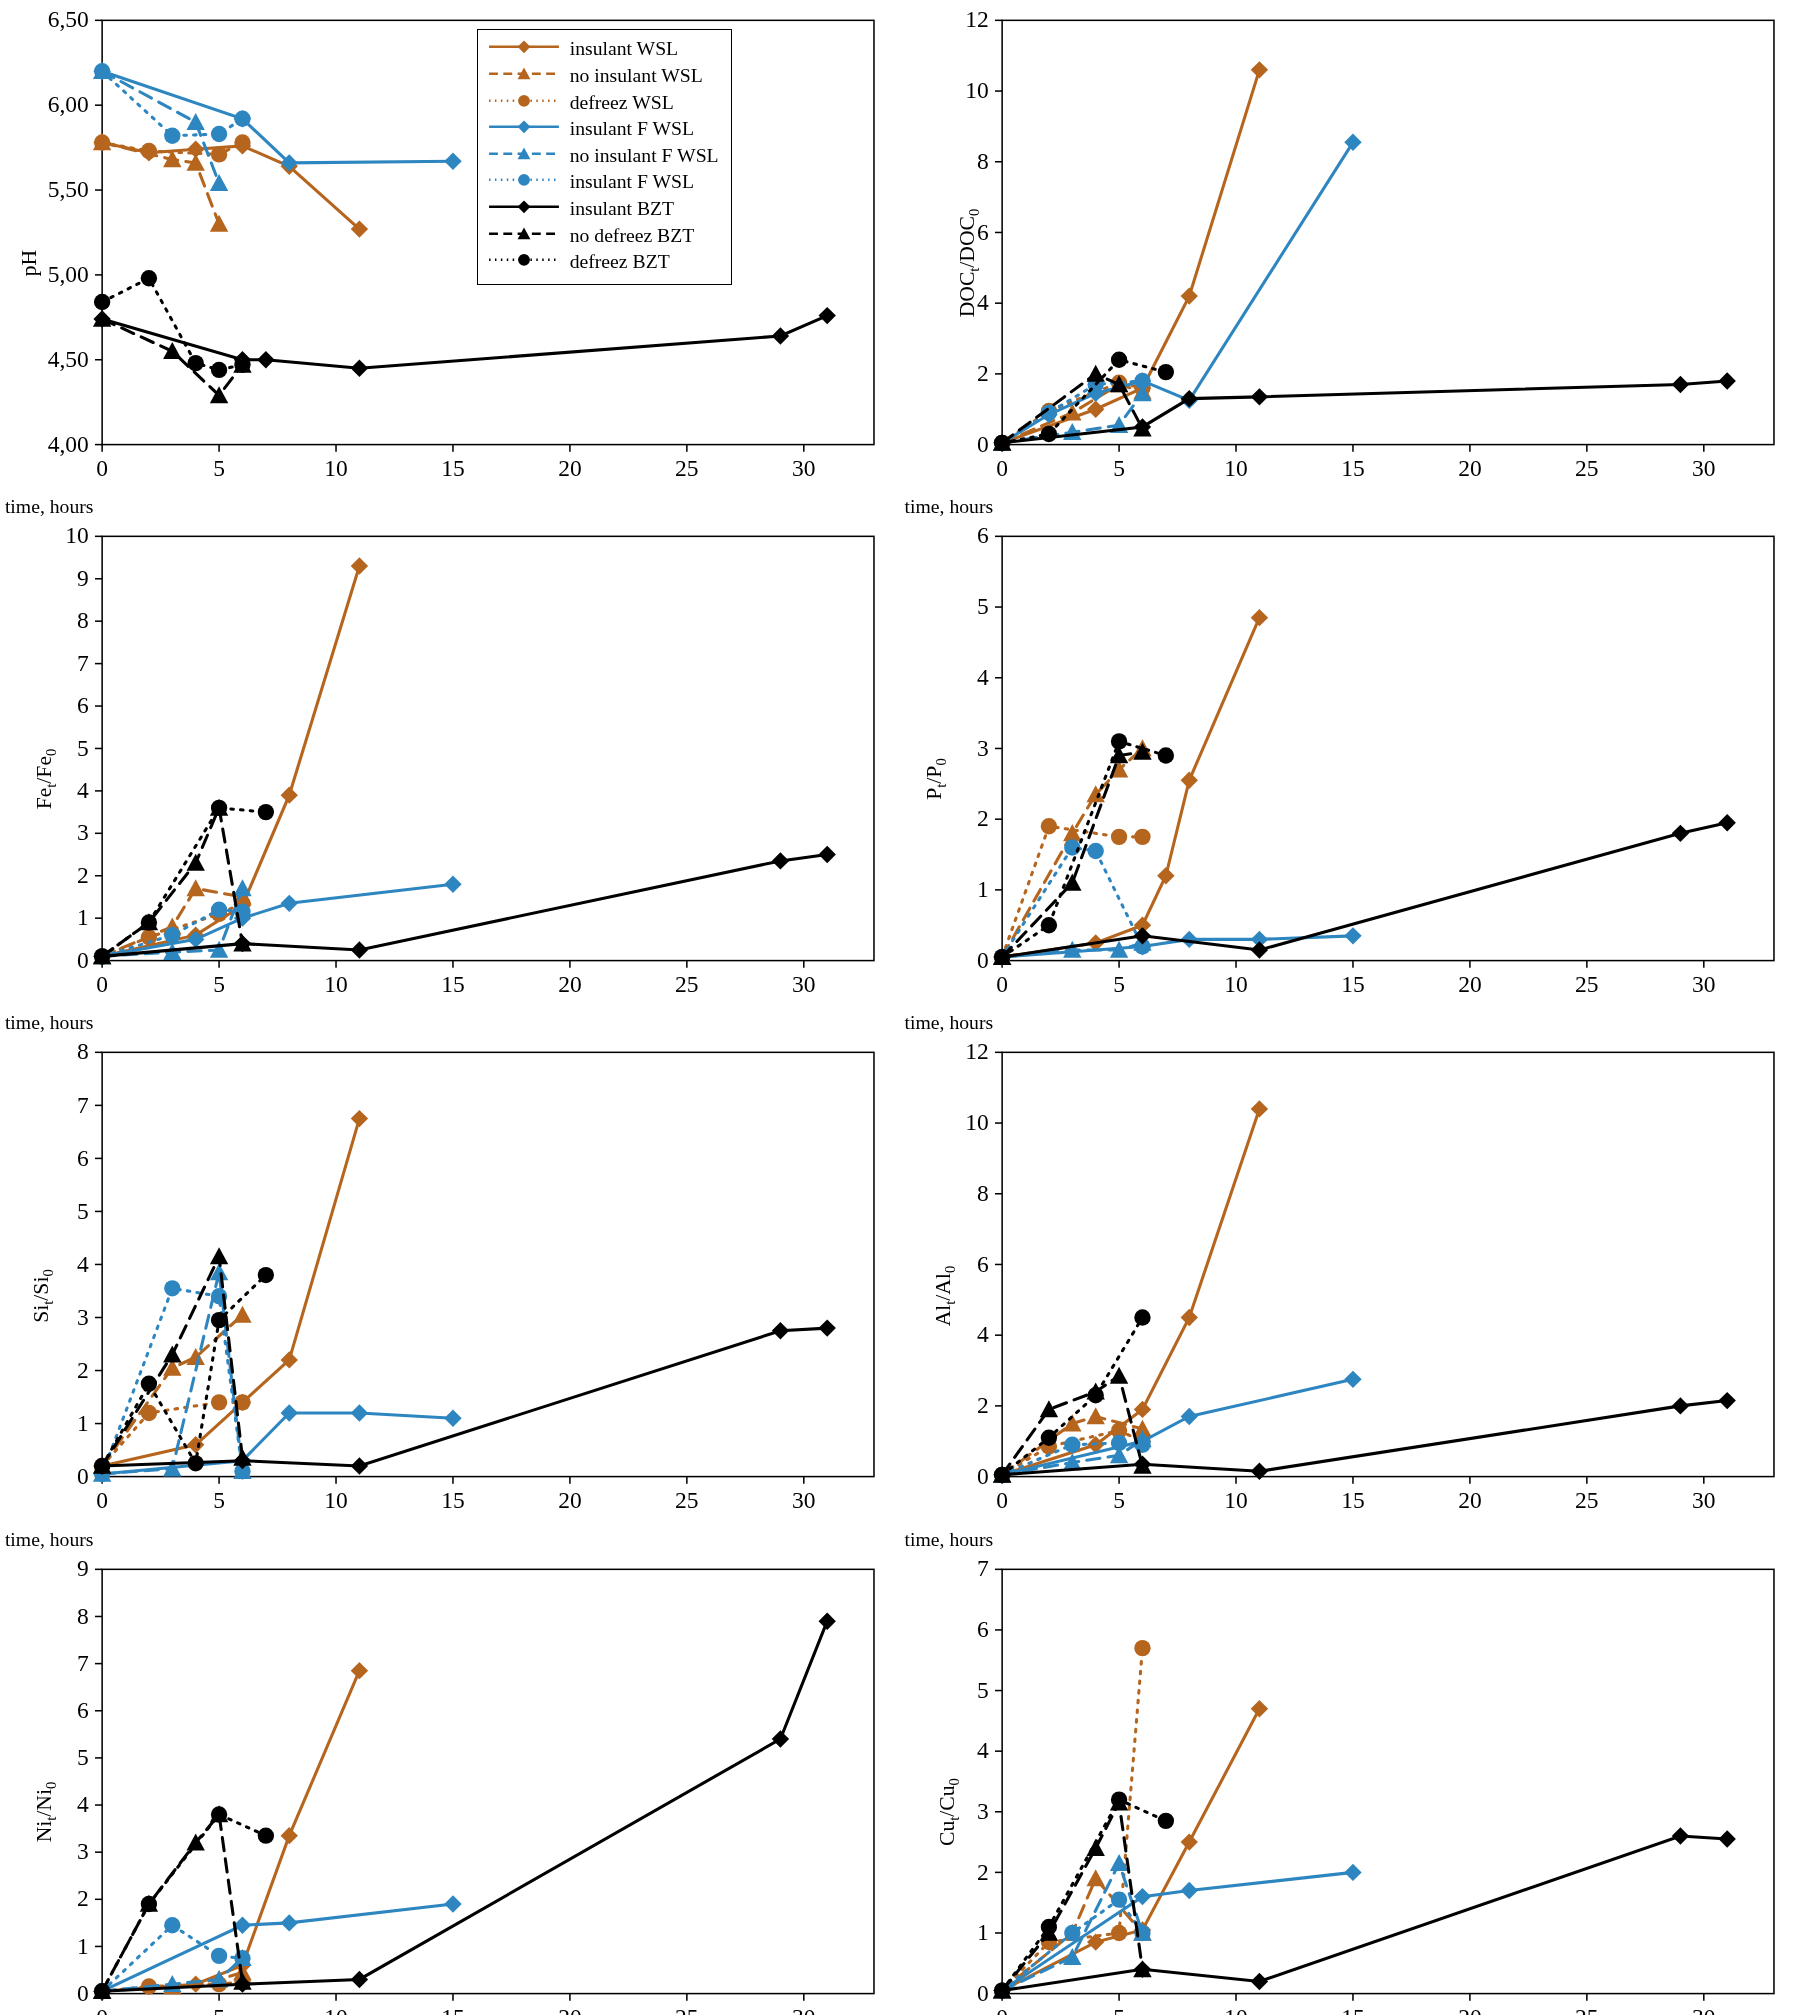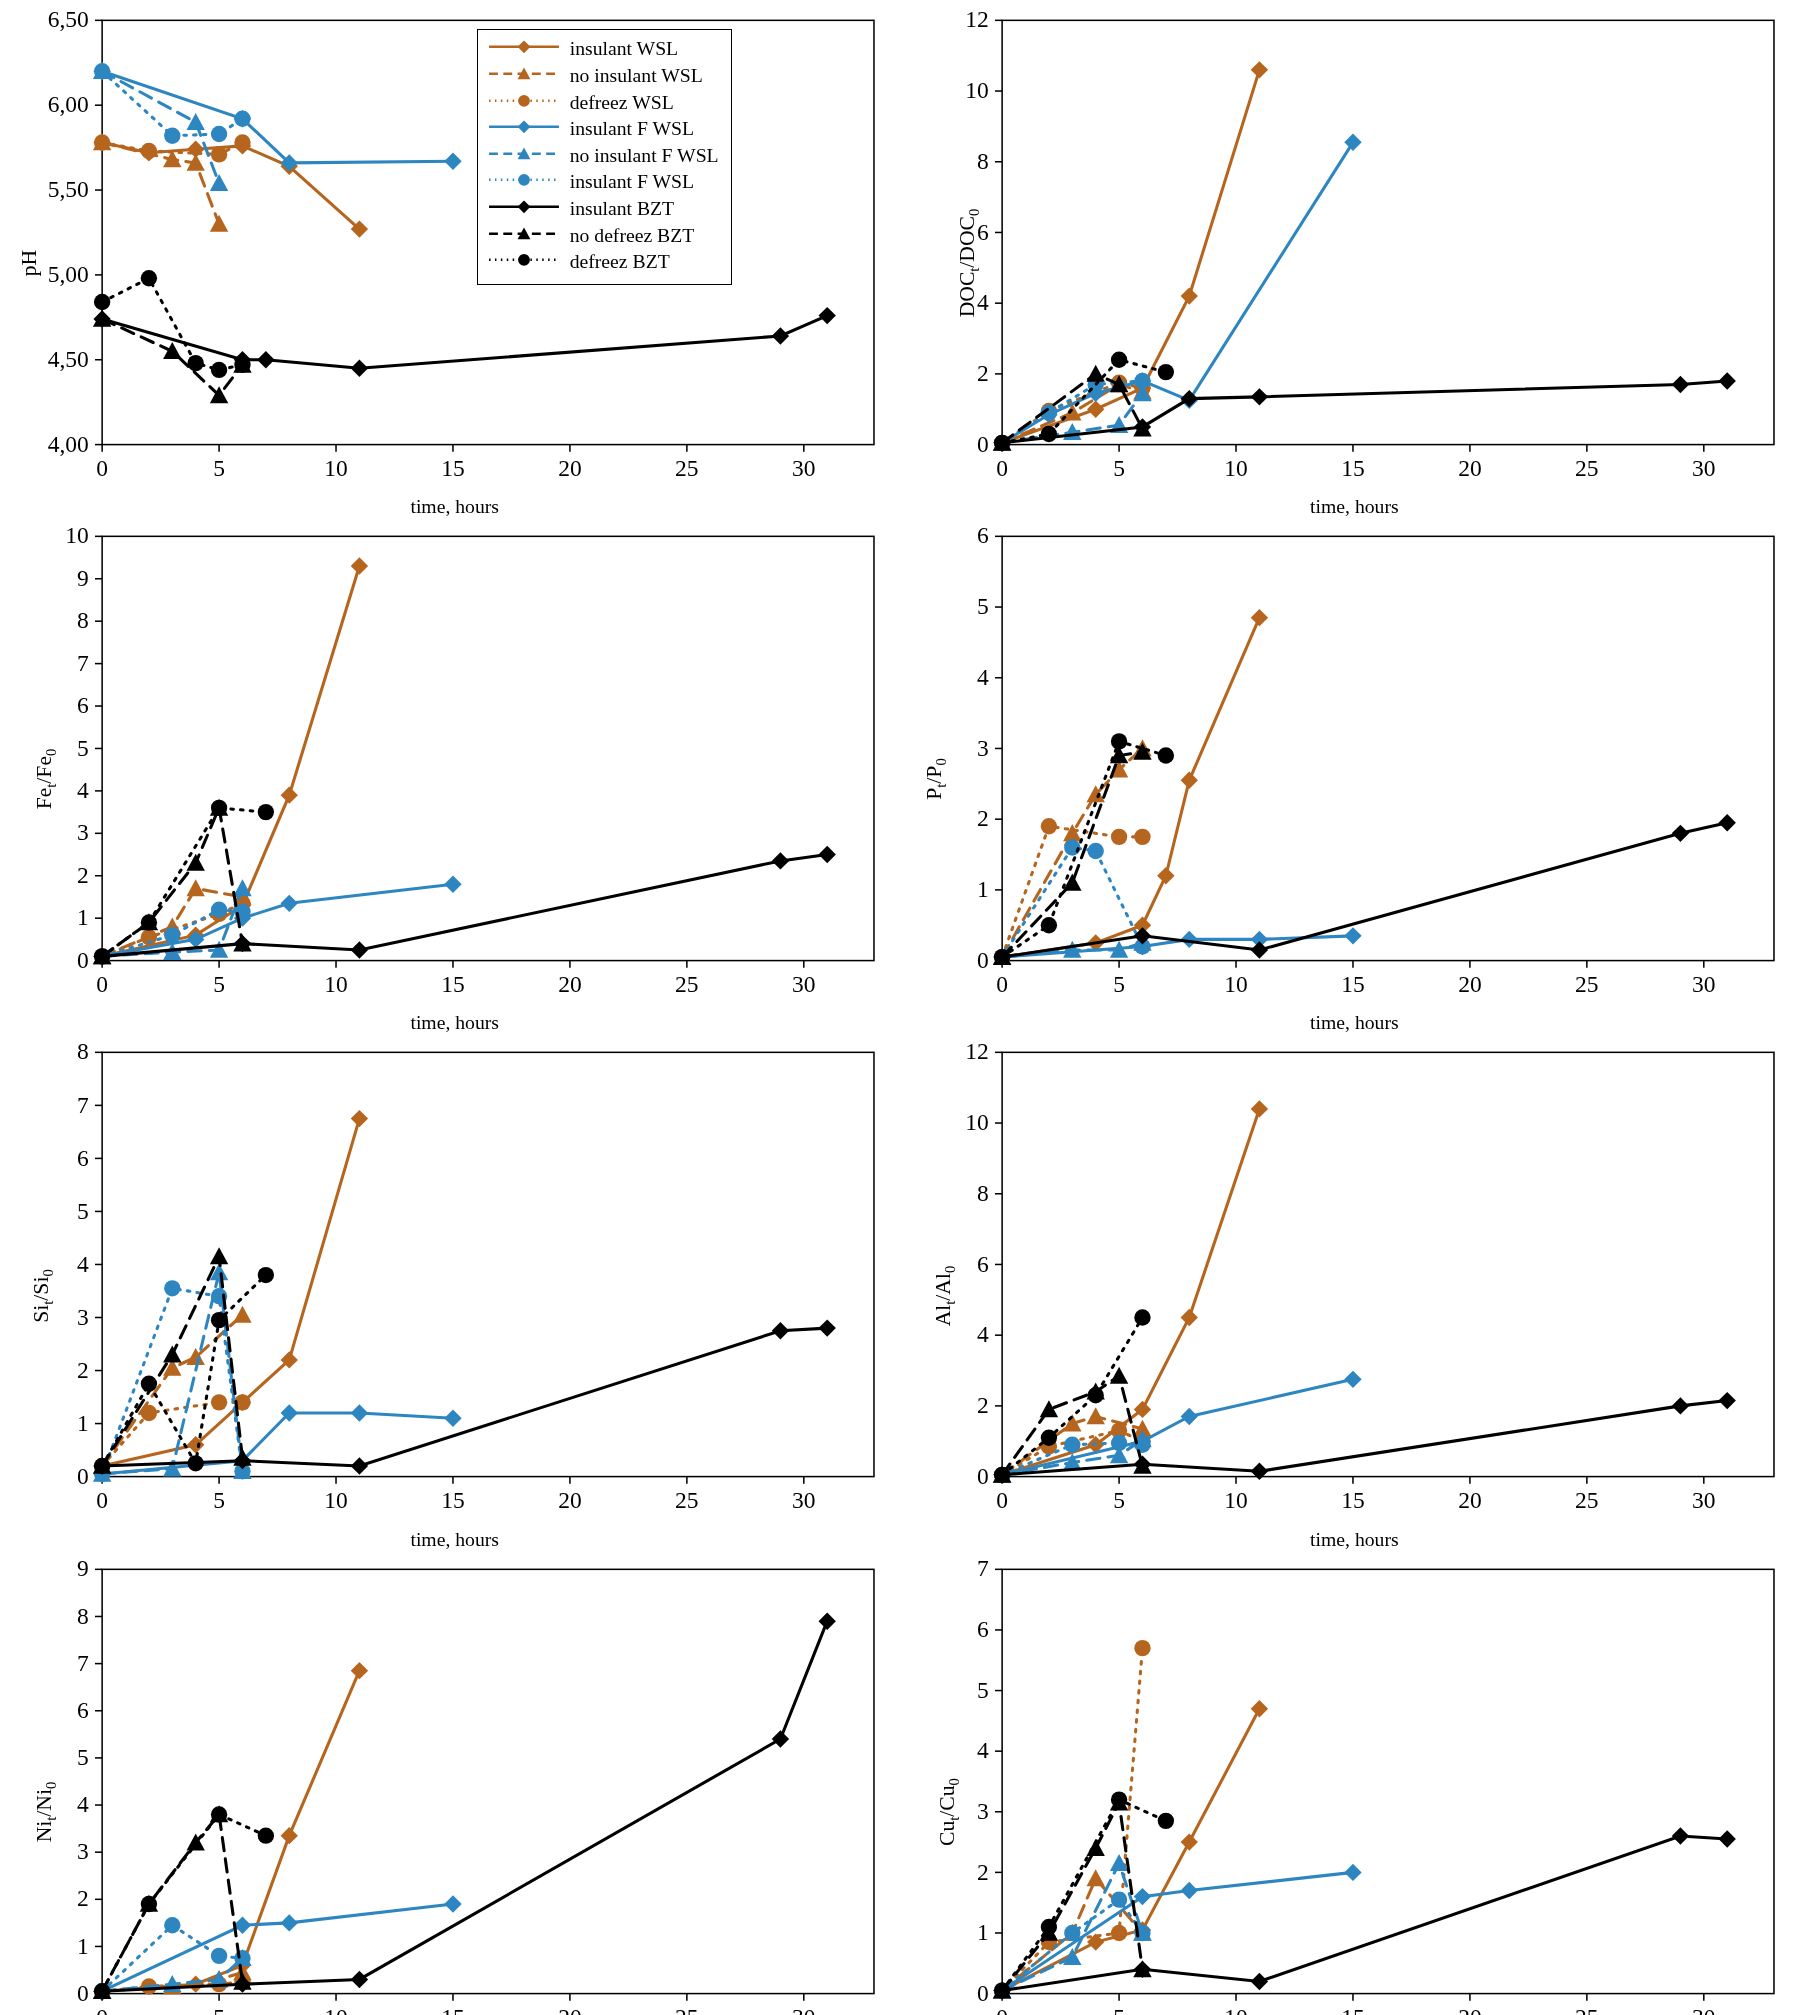--- a/index.html
+++ b/index.html
@@ -15,21 +15,21 @@
   .panel{position:relative;box-sizing:border-box;}
   .plotwrap{position:relative;width:100%;height:100%;}
   svg{display:block;width:100%;height:100%;}
   .ylab{
     position:absolute;left:10.8px;top:50%;
     transform:translateY(-50%) rotate(-90deg);
     transform-origin:center;
     font-size:21.6px;white-space:nowrap;
   }
   .xlab{
-    position:absolute;left:0;right:0;bottom:3px;text-align:center;
+    position:absolute;left:0;right:0;bottom:3px;
     font-size:19.7px;
   }
   .legendbox{
     position:absolute;
     left:472px;top:24.6px;
     border:1.5px solid #000;background:#fff;
     padding:6.9px 12.8px 6.9px 8.9px;
     font-size:19.7px;
     z-index:5;
   }

